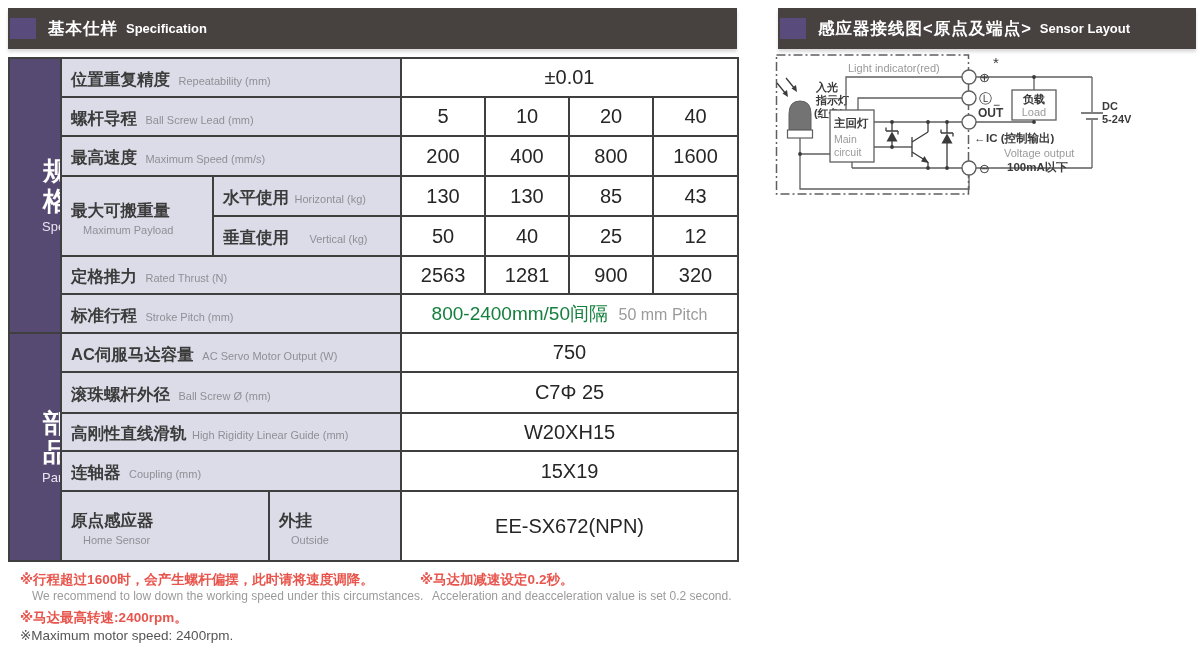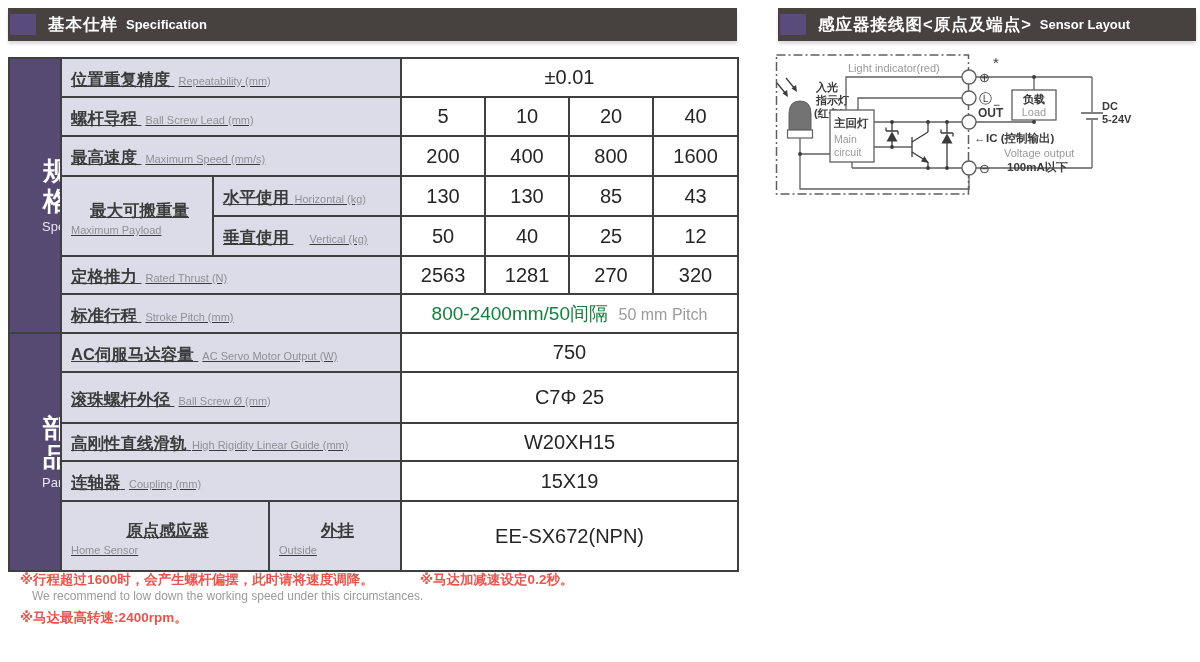--- a/index.html
+++ b/index.html
@@ -1,40 +1,40 @@
 <!DOCTYPE html>
 <html><head>
 <meta charset="utf-8">
 <style>
   html,body{margin:0;padding:0;background:#ffffff;}
   .page{position:relative;width:1200px;height:662px;background:#ffffff;overflow:hidden;
         font-family:"Liberation Sans","DejaVu Sans",sans-serif;color:#3b3b3b;}
 
   
-  .hdr-bar{position:absolute;height:33px;background:#474140;color:#fff;display:flex;
+  .hdr-bar{position:absolute;height:41px;background:#474140;color:#fff;display:flex;
            align-items:center;box-shadow:0 3px 3px rgba(0,0,0,0.14);}
   .hdr-bar.left{left:8px;top:8px;width:729px;}
   .hdr-bar.right{left:778px;top:8px;width:418px;}
   .hdr-sq{width:26px;height:21px;background:#5a4b7d;margin-left:2px;flex:0 0 auto;}
   .hdr-zh{font-size:16.5px;font-weight:700;margin-left:12px;letter-spacing:1px;white-space:nowrap;}
   .hdr-en{font-size:13px;font-weight:600;margin-left:8px;white-space:nowrap;}
 
   
   table.spec{position:absolute;left:8px;top:57px;width:729px;border-collapse:collapse;table-layout:fixed;}
   table.spec td{border:2px solid #3f3f3f;overflow:hidden;}
   td.sb{background:#564a72;color:#fff;text-align:center;vertical-align:middle;padding-left:32px;}
   td.sb .sb-zh{width:1.08em;margin:0 auto;word-break:break-all;font-size:26px;font-weight:700;line-height:1.12;}
   td.sb .sb-en{font-size:13px;margin-top:3px;color:#e8e4f0;}
   td.sb-spec{border-bottom:2px solid #ffffff;}
   td.sb-parts{border-top:2px solid #ffffff;}
-  td.lbl{background:#dcdce8;padding:6px 4px 2px 9px;vertical-align:middle;text-decoration:underline;}
+  td.lbl{background:#dcdce8;padding:6px 4px 2px 9px;vertical-align:middle;}
   .lz{font-size:16.5px;font-weight:600;color:#3b3b3b;}
   .le{font-size:11px;font-weight:400;color:#8f8f96;margin-left:4px;}
-  td.lbl.stack .lz{display:block;text-align:center;}
-  td.lbl.stack .le{display:block;margin-left:0;margin-top:2px;}
+  td.lbl.stack .lz{display:block;}
+  td.lbl.stack .le{display:block;margin-left:12px;margin-top:2px;}
   td.val{background:#ffffff;text-align:center;vertical-align:middle;
          font-size:20px;font-weight:500;color:#262626;}
   .vz{font-size:19px;font-weight:500;color:#15803d;}
   .ve{font-size:16px;font-weight:400;color:#9b9b9b;margin-left:5px;}
 
   
   .fn{position:absolute;}
   .fn-left{left:20px;top:571px;width:400px;}
   .fn-right{left:420px;top:571px;width:330px;}
   .fn-red{font-size:13.5px;font-weight:700;color:#e8554d;line-height:1.3;white-space:nowrap;}
@@ -138,21 +138,21 @@
       <td class="val">25</td>
       <td class="val">12</td>
     </tr>
     <tr style="height:38px">
       <td class="lbl" colspan="3">
         <span class="lz">定格推力</span>
         <span class="le">Rated Thrust (N)</span>
       </td>
       <td class="val">2563</td>
       <td class="val">1281</td>
-      <td class="val">270</td>
+      <td class="val">900</td>
       <td class="val">320</td>
     </tr>
     <tr style="height:39px">
       <td class="lbl" colspan="3">
         <span class="lz">标准行程</span>
         <span class="le">Stroke Pitch (mm)</span>
       </td>
       <td class="val" colspan="4">
         <span class="vz">800-2400mm/50间隔</span>
         <span class="ve">50 mm Pitch</span>
@@ -162,21 +162,21 @@
       <td class="sb sb-parts" rowspan="5">
         <div class="sb-zh">部品</div>
         <div class="sb-en">Parts</div>
       </td>
       <td class="lbl" colspan="3">
         <span class="lz">AC伺服马达容量</span>
         <span class="le">AC Servo Motor Output (W)</span>
       </td>
       <td class="val" colspan="4">750</td>
     </tr>
-    <tr style="height:51px">
+    <tr style="height:41px">
       <td class="lbl" colspan="3">
         <span class="lz">滚珠螺杆外径</span>
         <span class="le">Ball Screw Ø (mm)</span>
       </td>
       <td class="val" colspan="4">C7Φ 25</td>
     </tr>
     <tr style="height:38px">
       <td class="lbl" colspan="3">
         <span class="lz">高刚性直线滑轨</span>
         <span class="le" style="margin-left:1px">High Rigidity Linear Guide (mm)</span>
@@ -289,19 +289,21 @@
     <text class="tz" x="202" y="96" font-size="11.5">←</text>
     <text class="tz" x="214" y="96" font-size="11.5">IC (控制输出)</text>
     <text class="tg" x="232" y="111" font-size="11">Voltage output</text>
     <text class="tz" x="235" y="125" font-size="11.5">100mA以下</text>
   </svg>
 
   <div class="fn fn-left">
     <div class="fn-red">※行程超过1600时，会产生螺杆偏摆，此时请将速度调降。</div>
     <div class="fn-gray">We recommend to low down the working speed under this circumstances.</div>
     <div class="fn-red fn-gap">※马达最高转速:2400rpm。</div>
+    <div class="fn-dark">※Maximum motor speed: 2400rpm.</div>
   </div>
 
   <div class="fn fn-right">
     <div class="fn-red">※马达加减速设定0.2秒。</div>
+    <div class="fn-gray">Acceleration and deacceleration value is set 0.2 second.</div>
   </div>
 
 </div>
 
 </body></html>

